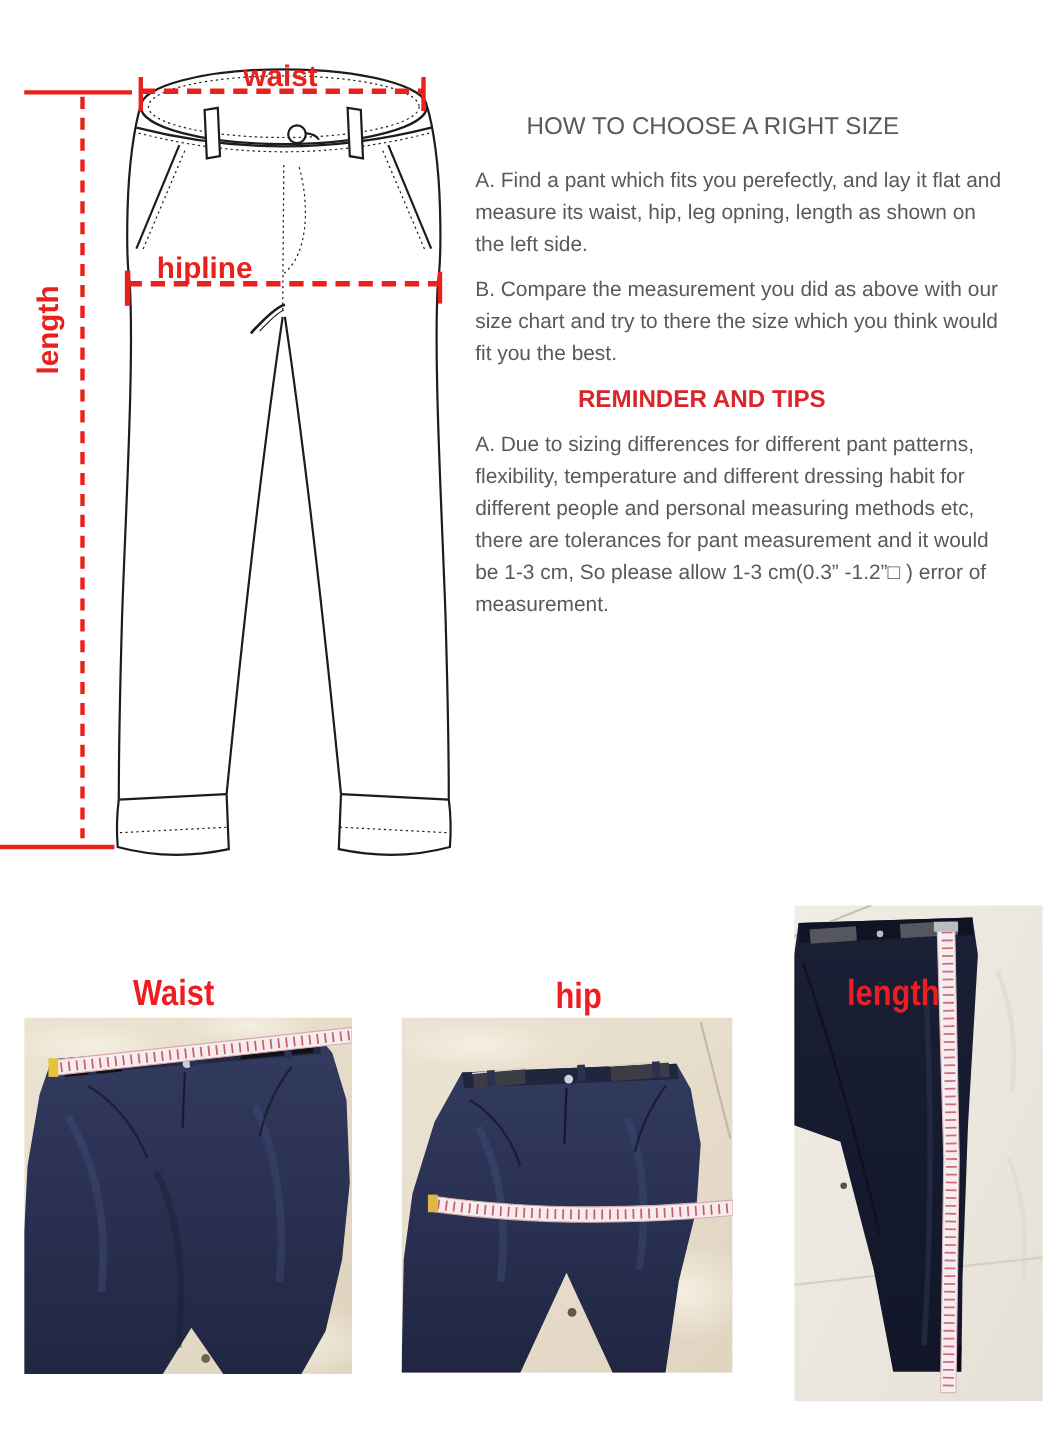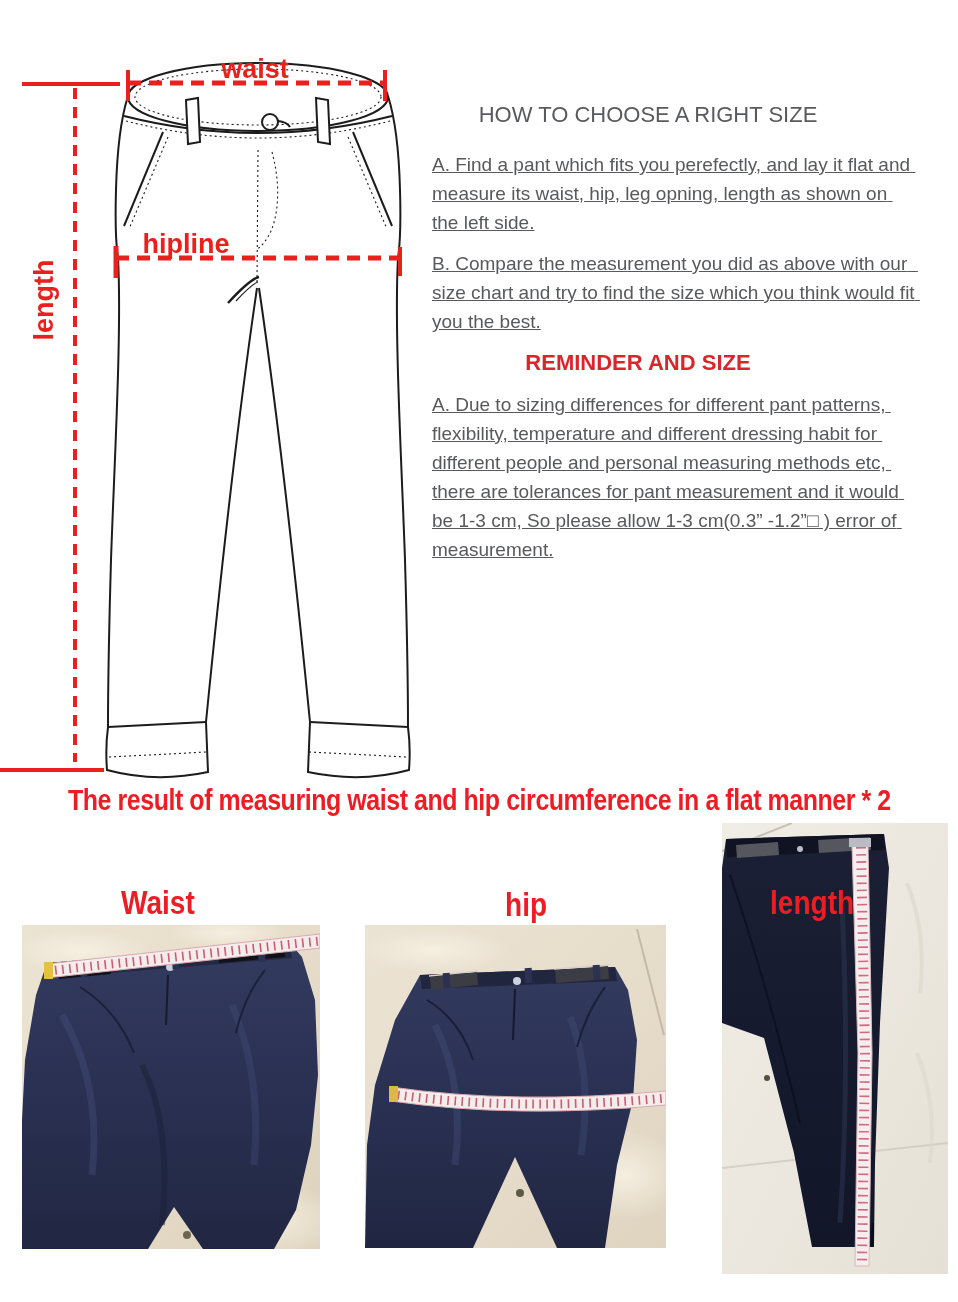--- a/index.html
+++ b/index.html
@@ -3,21 +3,21 @@
 <meta charset="utf-8">
 <style>
   html,body{margin:0;padding:0;background:#ffffff;}
   .page{position:relative;width:958px;height:1302px;background:#fff;overflow:hidden;
         font-family:"Liberation Sans",sans-serif;}
   .diagram{position:absolute;left:0;top:0;}
   .guide{position:absolute;left:432px;top:100px;width:500px;color:#58595b;
          font-size:19px;line-height:29px;}
   .guide h1{font-size:22px;font-weight:400;color:#595a5c;text-align:center;
             margin:0 0 21px 0;transform:translateX(-34px);}
-  .guide p{margin:0 15px 12px 0;white-space:pre-wrap;text-decoration:underline;}
+  .guide p{margin:0 15px 12px 0;white-space:pre-wrap;}
   .guide h2{font-size:22px;font-weight:700;color:#d9262b;text-align:center;
             margin:7px 0 13px 0;transform:translateX(-44px);}
   .caption{position:absolute;left:0;top:784px;width:958px;text-align:center;
            color:#ee1d23;font-size:29px;font-weight:700;}
   .caption span{display:inline-block;transform:scaleX(.86);letter-spacing:-.5px;}
   .photo-label{position:absolute;color:#ee1d23;font-size:33px;font-weight:700;
                transform:scaleX(.85);transform-origin:left top;z-index:2;}
   #lbl-waist{left:121px;top:884px;}
   #lbl-hip{left:505px;top:886px;}
   #lbl-length{left:770px;top:884px;}
@@ -74,28 +74,25 @@
     <g fill="#e8211d" font-weight="700" font-size="27" font-family="Liberation Sans, sans-serif">
       <text x="255" y="78" text-anchor="middle">waist</text>
       <text x="186" y="253" text-anchor="middle">hipline</text>
       <text x="44" y="309" text-anchor="middle" transform="rotate(-90 44 300)">length</text>
     </g>
   </svg>
 
   <div class="guide">
     <h1>HOW TO CHOOSE A RIGHT SIZE</h1>
     <p>A. Find a pant which fits you perefectly, and lay it flat and measure its waist, hip, leg opning, length as shown on the left side.</p>
-    <p>B. Compare the measurement you did as above with our  size chart and try to find the size which you think would fit you the best.</p>
-    <h2>REMINDER AND SIZE</h2>
+    <p>B. Compare the measurement you did as above with our  size chart and try to there the size which you think would fit you the best.</p>
+    <h2>REMINDER AND TIPS</h2>
     <p>A. Due to sizing differences for different pant patterns, flexibility, temperature and different dressing habit for different people and personal measuring methods etc, there are tolerances for pant measurement and it would be 1-3 cm, So please allow 1-3 cm(0.3” -1.2”□ ) error of measurement.</p>
   </div>
 
-  <div class="caption">
-    <span>The result of measuring waist and hip circumference in a flat manner * 2</span>
-  </div>
 
   <div class="photo-label" id="lbl-waist">Waist</div>
   <div class="photo-label" id="lbl-hip">hip</div>
   <div class="photo-label" id="lbl-length">length</div>
 
   <svg class="photo" id="photo-waist" width="298" height="324" viewBox="0 0 298 324">
     <defs>
       <linearGradient id="m1" x1="0" y1="0" x2="1" y2="1">
         <stop offset="0" stop-color="#ece4d3"></stop>
           <stop offset=".5" stop-color="#e6dcc9"></stop>

